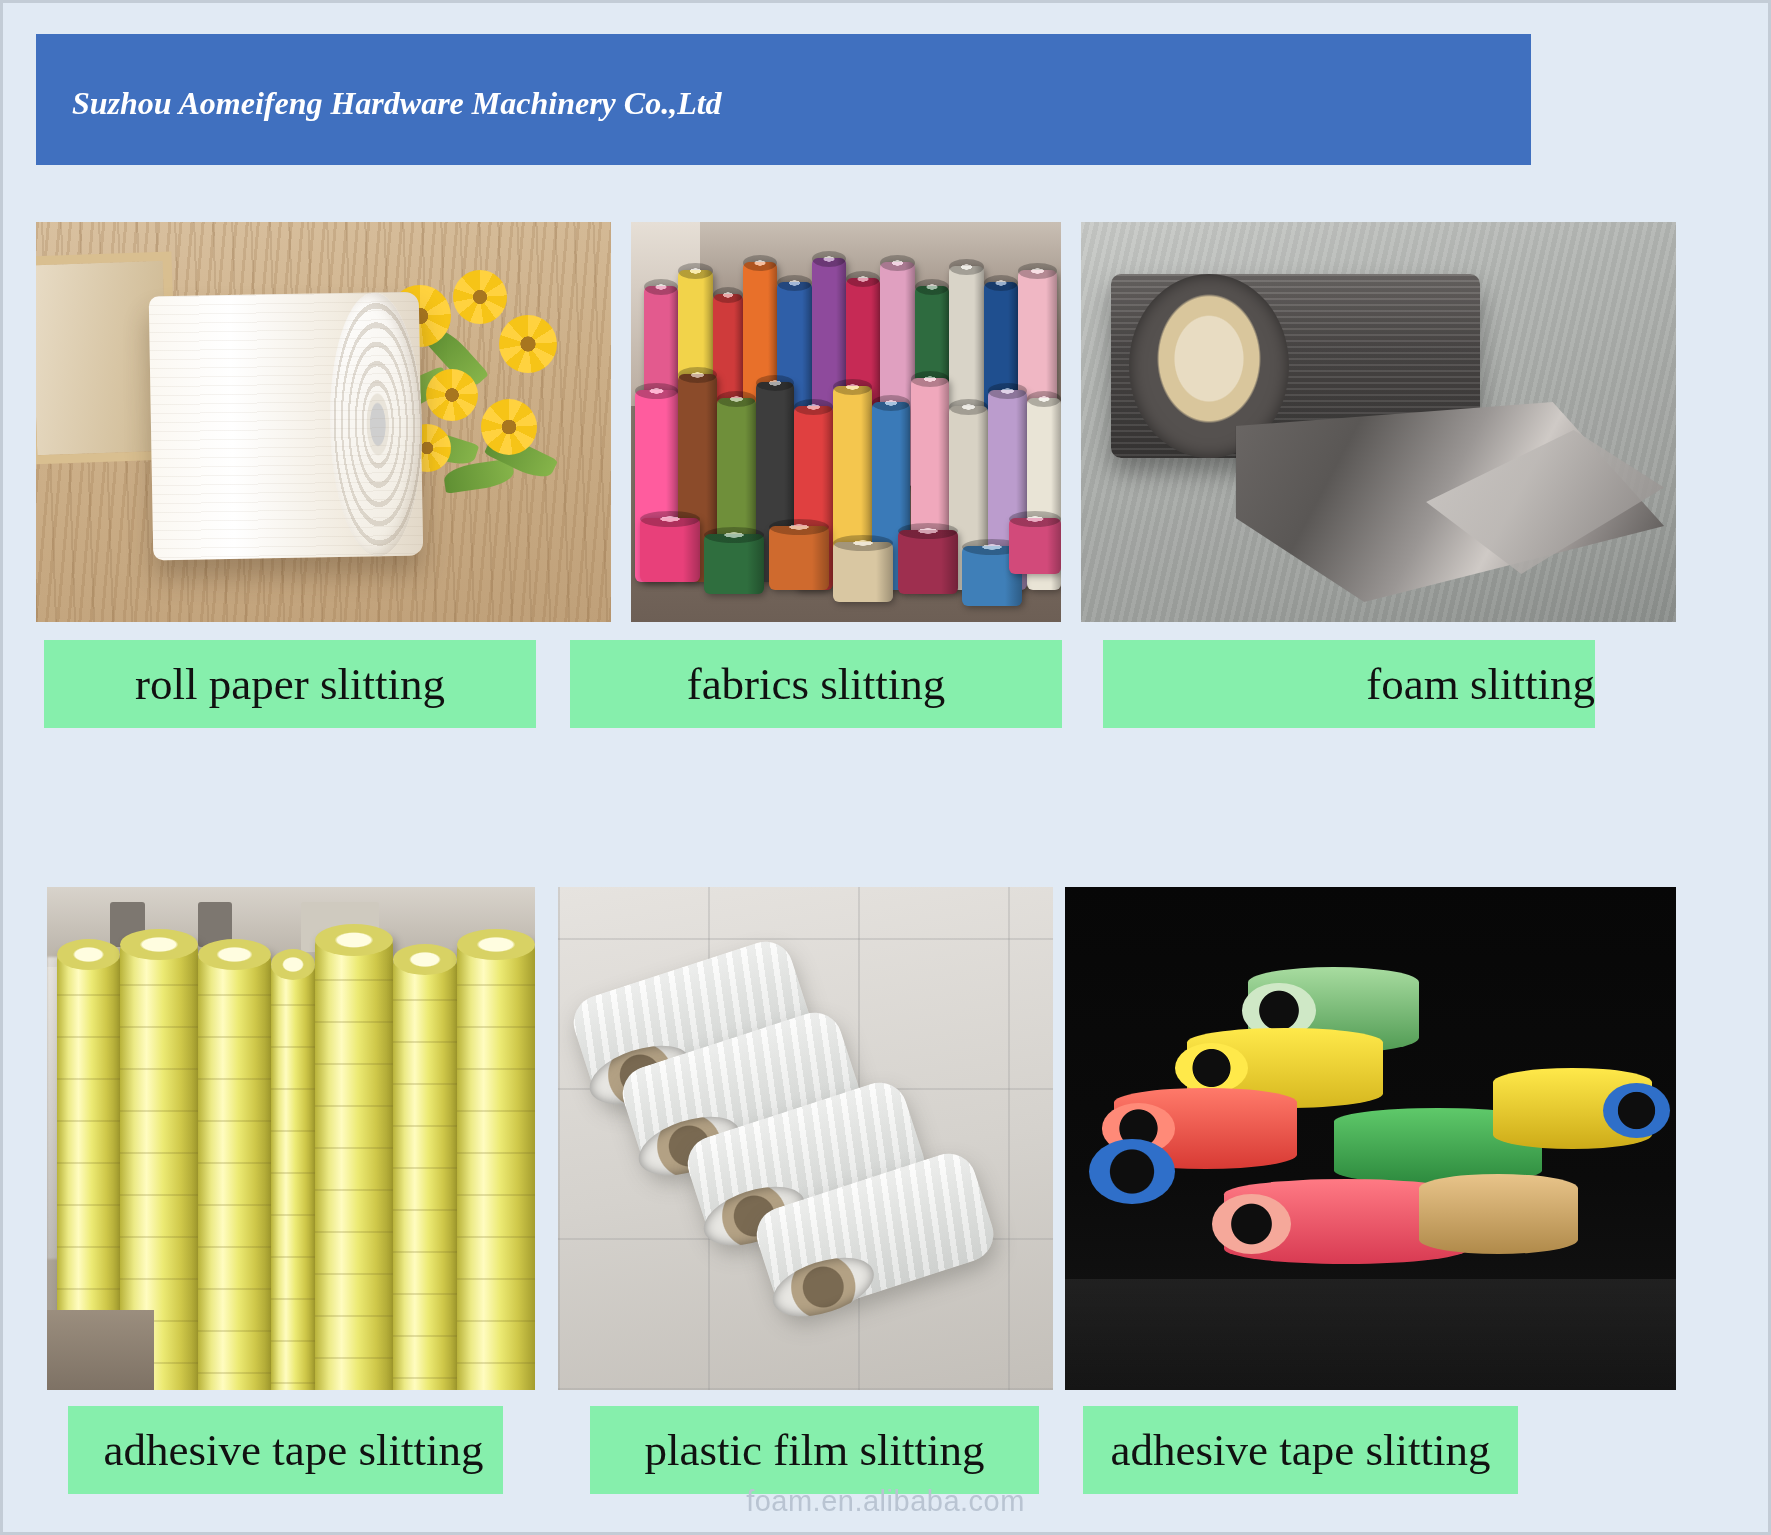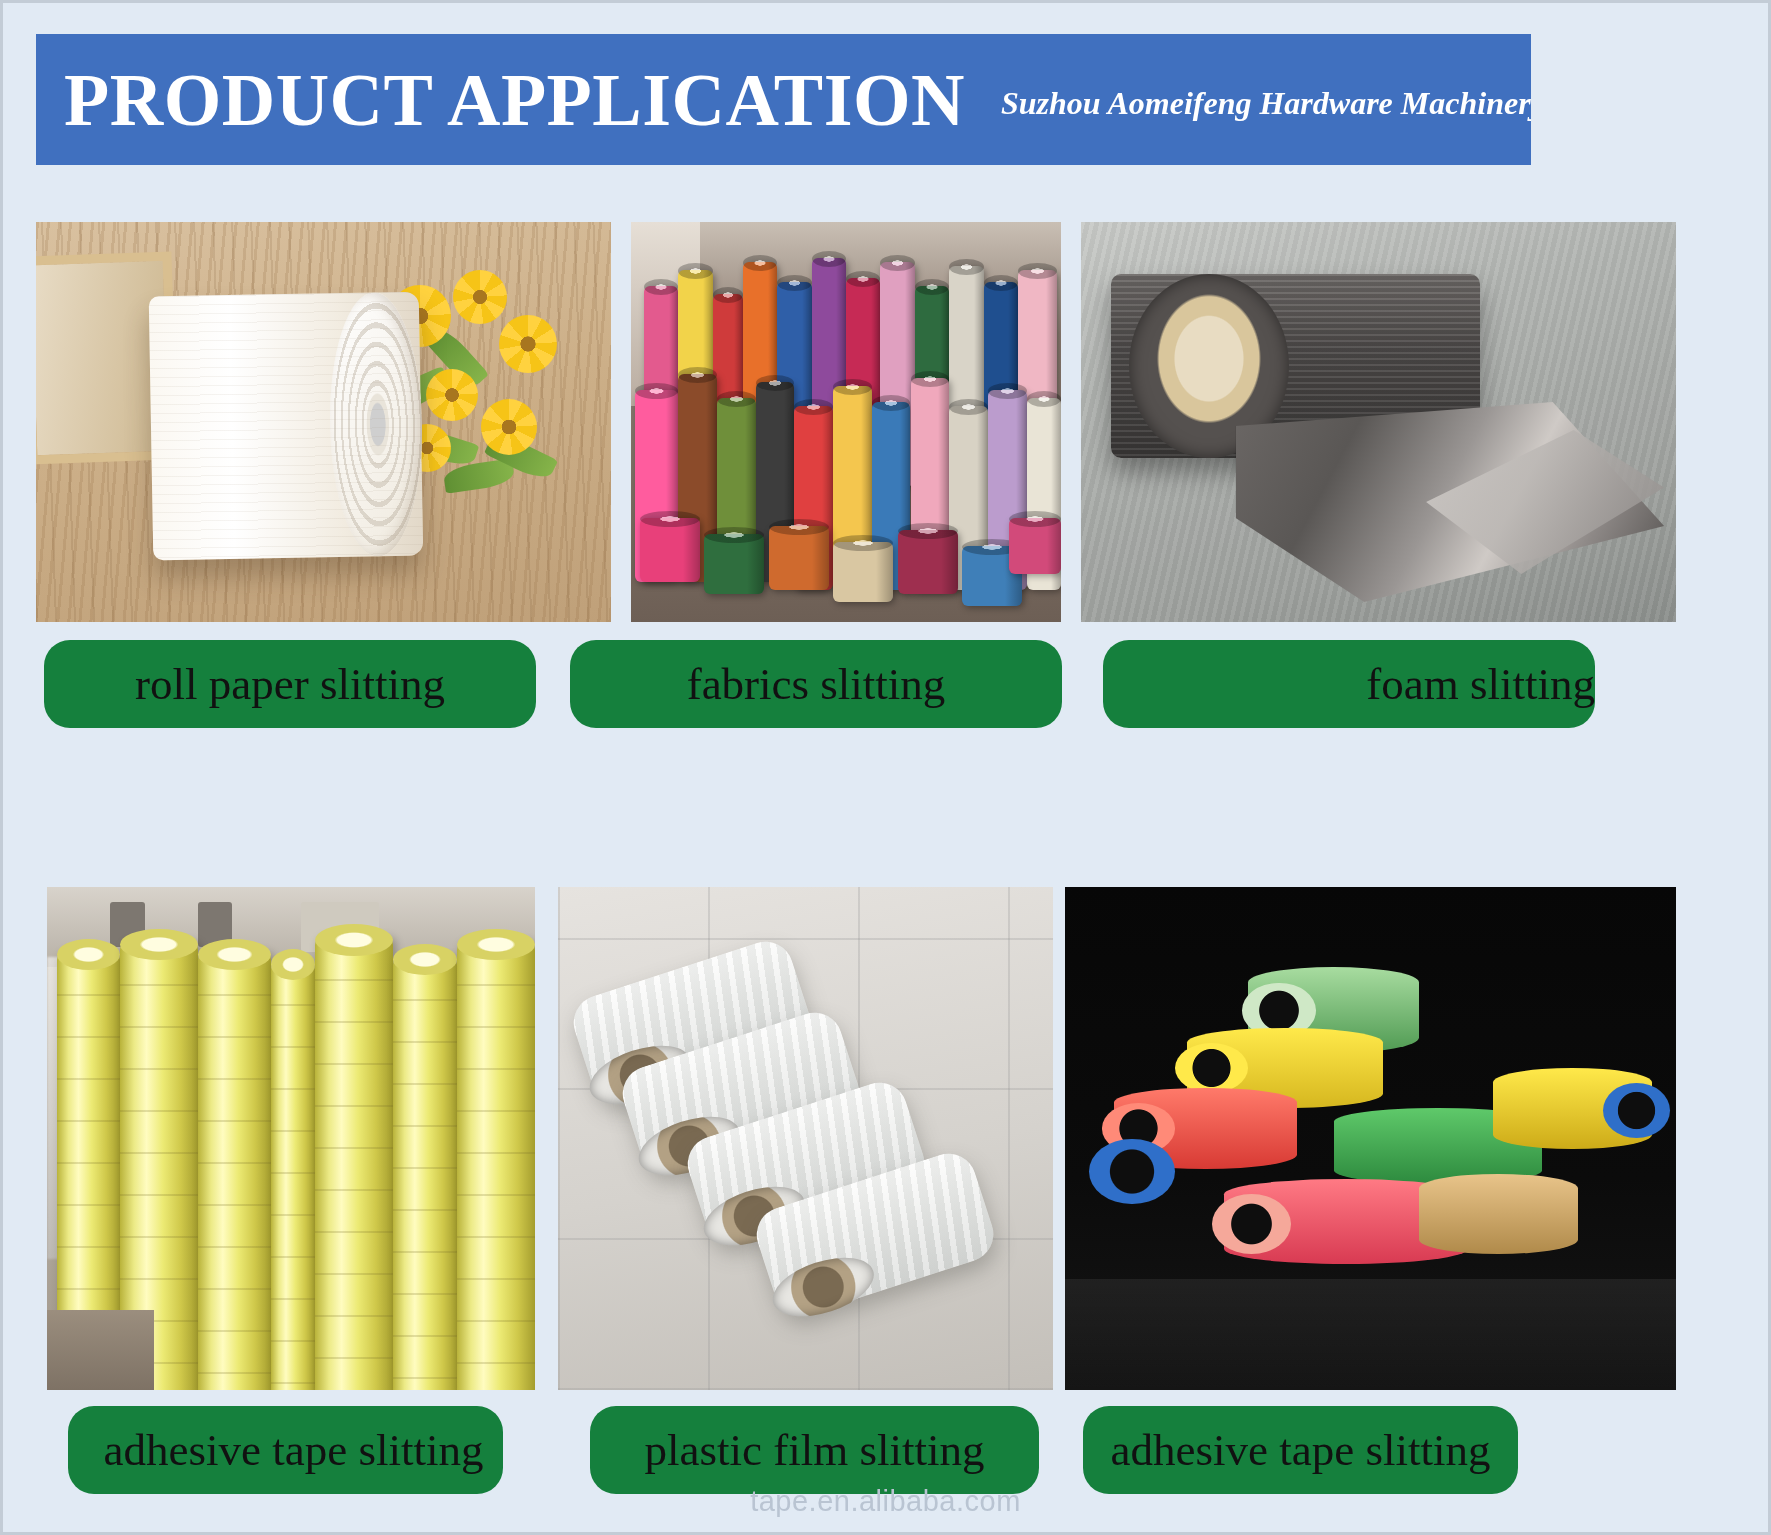--- a/index.html
+++ b/index.html
@@ -75,31 +75,30 @@
     position: absolute;
     left: 0;
     top: 0;
     width: 100%;
     overflow: hidden;
     background: #cfcfcf;
   }
 
   .caption {
     position: absolute;
-    background: #15803d;
+    background: #86efac;
     display: flex;
     align-items: center;
     justify-content: center;
     color: #111111;
     font-family: "Liberation Serif", serif;
     font-size: 45px;
     line-height: 1;
     white-space: nowrap;
     overflow: hidden;
-    border-radius: 26px;
   }
 
   
   .watermark {
     position: absolute;
     left: 0;
     top: 1482px;
     width: 100%;
     text-align: center;
     color: #b9c4d2;
@@ -302,21 +301,20 @@
     position:absolute; left:0; bottom:0; width:100%; height:22%;
     background:linear-gradient(180deg,rgba(255,255,255,.07),rgba(255,255,255,0));
   }
 </style>
 </head>
 <body>
 
 <div class="poster">
 
   <div class="header-bar">
-    <div class="header-title">PRODUCT APPLICATION</div>
     <div class="header-company">Suzhou Aomeifeng Hardware Machinery Co.,Ltd</div>
   </div>
 
   <div class="grid">
 
     <div class="cell" style="left:33px; top:219px; width:575px; height:593px;">
       <div class="photo" style="height:400px;">
         <div class="ph p-wood">
           <div class="frame"></div>
           <div class="flowers">
@@ -548,15 +546,15 @@
           <div class="refl"></div>
         </div>
       </div>
       <div class="caption" style="left:18px; top:519px; width:435px; height:88px;">
         <span>adhesive tape slitting</span>
       </div>
     </div>
 
   </div>
 
-  <div class="watermark">tape.en.alibaba.com</div>
+  <div class="watermark">foam.en.alibaba.com</div>
 
 </div>
 
 </body></html>

